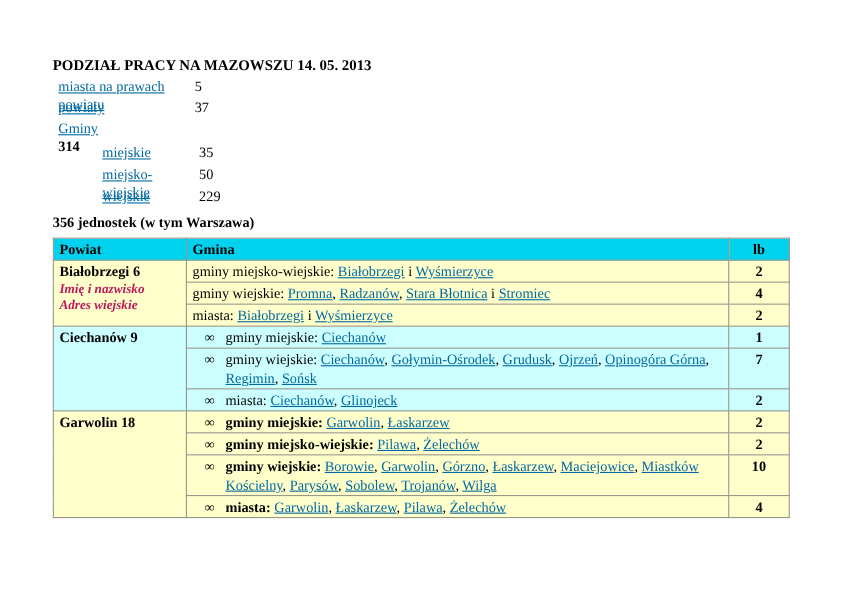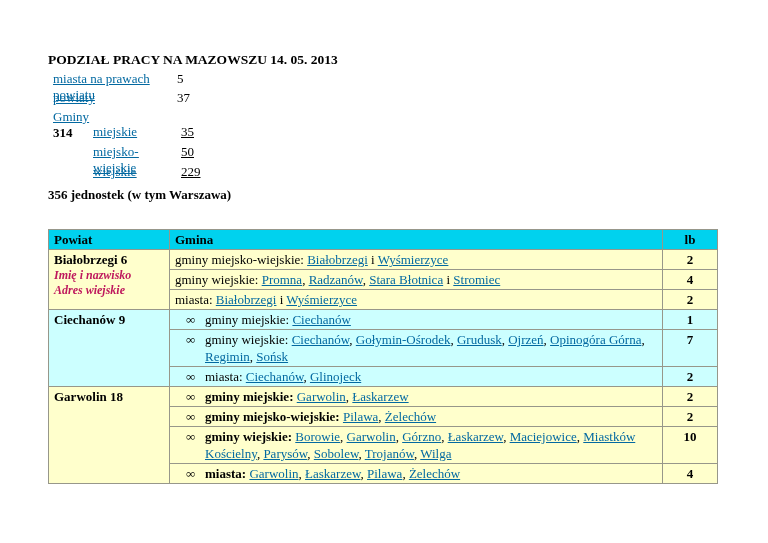--- a/index.html
+++ b/index.html
@@ -7,29 +7,29 @@
   .content{padding:52px 0 0 48px;}
 
   .page-title{font-weight:bold;font-size:13.5px;line-height:16px;}
 
   .stats{margin:3px 0 0 5px;}
   .stat-row{display:flex;height:19px;align-items:baseline;}
   .stat-row .lbl{width:124px;}
   .gminy-label-line{margin-left:5px;height:15px;}
   .gminy-flex{display:flex;margin-left:5px;}
   .gminy-total{font-weight:bold;width:40px;padding-top:1px;}
-  .gminy-items{text-decoration:underline;}
+  .gminy-items{margin-top:7px;}
   .gminy-item{display:flex;height:20px;align-items:baseline;}
   .gminy-item .lbl{width:88px;}
 
   a.lnk{color:#0369a1;text-decoration:underline;cursor:pointer;}
 
   .summary{font-weight:bold;margin:3px 0 0 0;height:20px;}
 
-  table.powiaty{border-collapse:collapse;margin-top:22px;width:669px;table-layout:fixed;border:1px solid #7d7d6b;}
+  table.powiaty{border-collapse:collapse;margin-top:2px;width:669px;table-layout:fixed;border:1px solid #7d7d6b;}
   table.powiaty col.c-powiat{width:121px;}
   table.powiaty col.c-gmina{width:493px;}
   table.powiaty col.c-lb{width:55px;}
   table.powiaty th,table.powiaty td{border:1px solid #97978a;vertical-align:top;padding:1px 5px;line-height:17px;}
   table.powiaty th{background:#00d2ee;text-align:left;font-weight:bold;height:17px;}
   table.powiaty th.lb-h{text-align:center;}
   td.powiat-cell .p-name{font-weight:bold;}
   td.powiat-cell .p-note{font-weight:bold;font-style:italic;color:#be185d;font-size:12px;line-height:15px;}
   td.lb-cell{text-align:center;font-weight:bold;}
   .gmina-inner{line-height:17px;}

